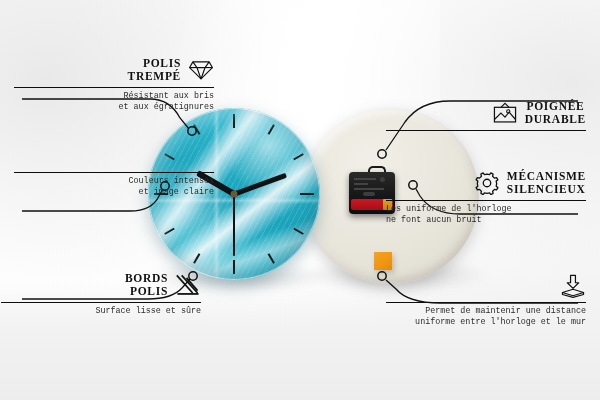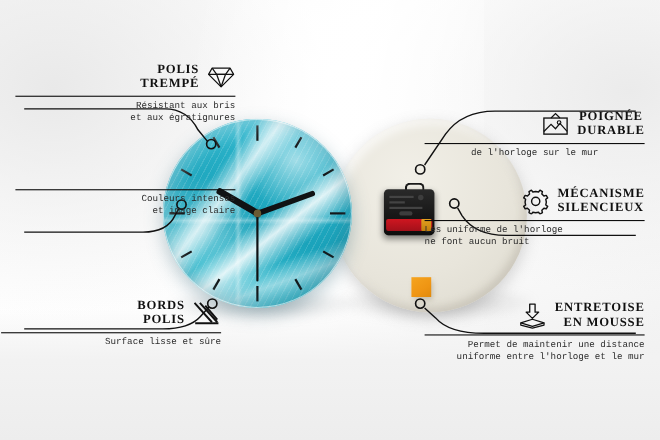--- a/index.html
+++ b/index.html
@@ -227,21 +227,20 @@
         <div class="co-title">DURABLE</div>
       </div>
       <svg class="icon" viewBox="0 0 32 28">
         <rect x="3" y="7" width="26" height="18" fill="none" stroke="#111" stroke-width="1.5"></rect>
         <path d="M3 22 L11 14 L16 19 L21 13 L29 22" fill="none" stroke="#111" stroke-width="1.4"></path>
         <circle cx="20" cy="12" r="2" fill="none" stroke="#111" stroke-width="1.3"></circle>
         <path d="M11 7 L16 2 L21 7" fill="none" stroke="#111" stroke-width="1.4"></path>
       </svg>
     </div>
     <div class="co-rule"></div>
-    <div class="co-desc">de l'horloge sur le mur</div>
   </div>
 
   <div class="callout right" style="left:386px;top:170px;text-align:left;">
     <div class="co-head">
       <div>
         <div class="co-title">MÉCANISME</div>
         <div class="co-title">SILENCIEUX</div>
       </div>
       <svg class="icon" viewBox="0 0 32 28">
         <g fill="none" stroke="#111" stroke-width="1.6" stroke-linejoin="round">
@@ -250,24 +249,20 @@
         </g>
       </svg>
     </div>
     <div class="co-rule"></div>
     <div class="co-desc">Les uniforme de l'horloge</div>
     <div class="co-desc">ne font aucun bruit</div>
   </div>
 
   <div class="callout right" style="left:386px;top:274px;text-align:right;">
     <div class="co-head">
-      <div>
-        <div class="co-title">ENTRETOISE</div>
-        <div class="co-title">EN MOUSSE</div>
-      </div>
       <svg class="icon" viewBox="0 0 32 28">
         <path d="M13 1 H19 V10 H23 L16 17 L9 10 H13 Z" fill="none" stroke="#111" stroke-width="1.5" stroke-linejoin="round"></path>
         <path d="M16 18 L29 22 L16 26 L3 22 Z" fill="none" stroke="#111" stroke-width="1.4" stroke-linejoin="round"></path>
         <path d="M3 22 V24.5 L16 28 L29 24.5 V22" fill="none" stroke="#111" stroke-width="1.4" stroke-linejoin="round"></path>
       </svg>
     </div>
     <div class="co-rule"></div>
     <div class="co-desc">Permet de maintenir une distance</div>
     <div class="co-desc">uniforme entre l'horloge et le mur</div>
   </div>

